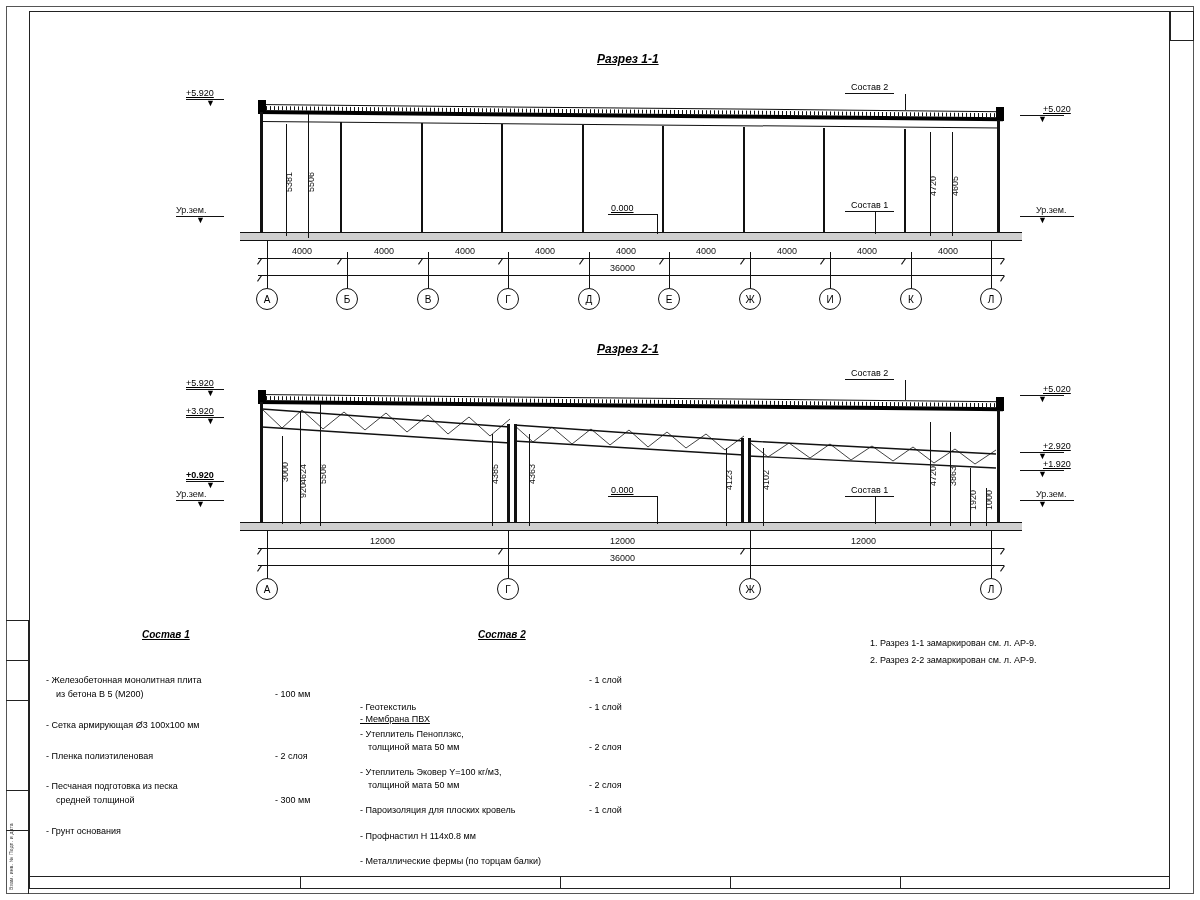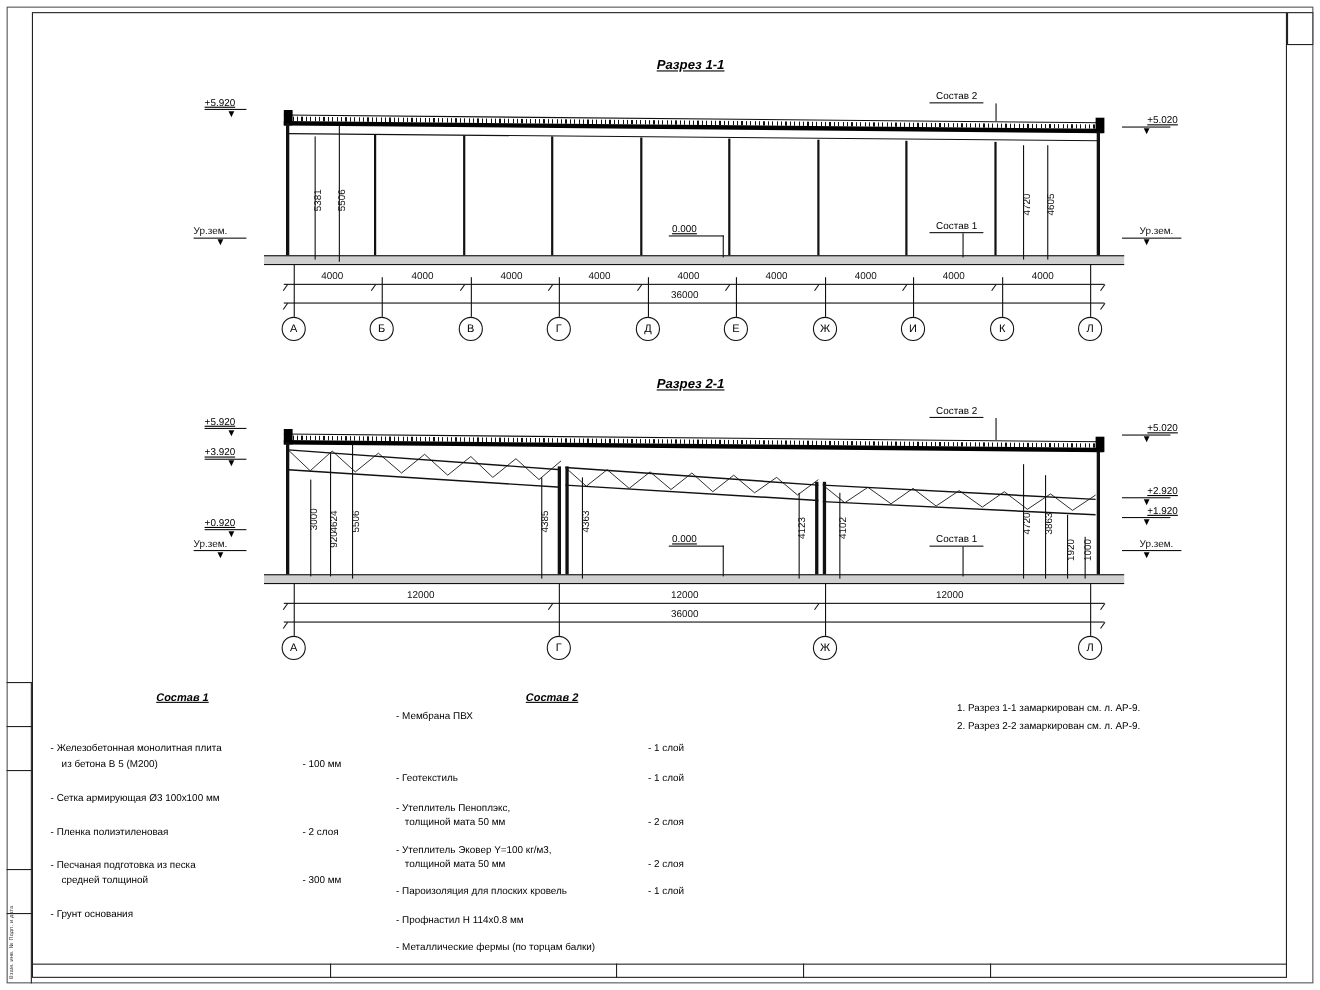--- a/index.html
+++ b/index.html
@@ -208,21 +208,21 @@
   <div class="ground" style="left:240px;top:522px;width:782px;height:8px;"></div>
   <div class="groundline" style="left:240px;top:522px;width:782px;"></div>
   <div class="groundline" style="left:240px;top:530px;width:782px;"></div>
 
   <div class="lvl-txt" style="left:186px;top:378px;">+5.920</div>
   <div class="ln hl" style="left:186px;top:389px;width:38px;"></div>
   <div class="lvl-arrow" style="left:206px;top:388px;">▼</div>
   <div class="lvl-txt" style="left:186px;top:406px;">+3.920</div>
   <div class="ln hl" style="left:186px;top:417px;width:38px;"></div>
   <div class="lvl-arrow" style="left:206px;top:416px;">▼</div>
-  <div class="lvl-txt" style="left:186px;top:470px;">+0.920</div>
+  <div class="lvl-txt" style="left:186px;top:470px;font-weight:bold;">+0.920</div>
   <div class="ln hl" style="left:186px;top:481px;width:38px;"></div>
   <div class="lvl-arrow" style="left:206px;top:480px;">▼</div>
   <div class="lbl" style="left:176px;top:489px;">Ур.зем.</div>
   <div class="ln hl" style="left:176px;top:500px;width:48px;"></div>
   <div class="lvl-arrow" style="left:196px;top:499px;">▼</div>
 
   <div class="lvl-txt" style="left:1043px;top:384px;">+5.020</div>
   <div class="ln hl" style="left:1020px;top:395px;width:44px;"></div>
   <div class="lvl-arrow" style="left:1038px;top:394px;">▼</div>
   <div class="lvl-txt" style="left:1043px;top:441px;">+2.920</div>
@@ -306,21 +306,21 @@
   <div class="legend-qty" style="left:275px;top:751px;">- 2 слоя</div>
 
   <div class="legend-row" style="left:46px;top:781px;">- Песчаная подготовка из песка</div>
   <div class="legend-row" style="left:56px;top:795px;">средней толщиной</div>
   <div class="legend-qty" style="left:275px;top:795px;">- 300 мм</div>
 
   <div class="legend-row" style="left:46px;top:826px;">- Грунт основания</div>
 
   <div class="legend-title" style="left:478px;top:629px;">Состав 2</div>
 
-  <div class="legend-row" style="left:360px;top:646px;">- Мембрана ПВХ</div>
+  <div class="legend-row" style="left:360px;top:714px;text-decoration:underline;">- Мембрана ПВХ</div>
   <div class="legend-qty" style="left:589px;top:675px;">- 1 слой</div>
 
   <div class="legend-row" style="left:360px;top:702px;">- Геотекстиль</div>
   <div class="legend-qty" style="left:589px;top:702px;">- 1 слой</div>
 
   <div class="legend-row" style="left:360px;top:729px;">- Утеплитель Пеноплэкс,</div>
   <div class="legend-row" style="left:368px;top:742px;">толщиной мата 50 мм</div>
   <div class="legend-qty" style="left:589px;top:742px;">- 2 слоя</div>
 
   <div class="legend-row" style="left:360px;top:767px;">- Утеплитель Эковер Y=100 кг/м3,</div>

